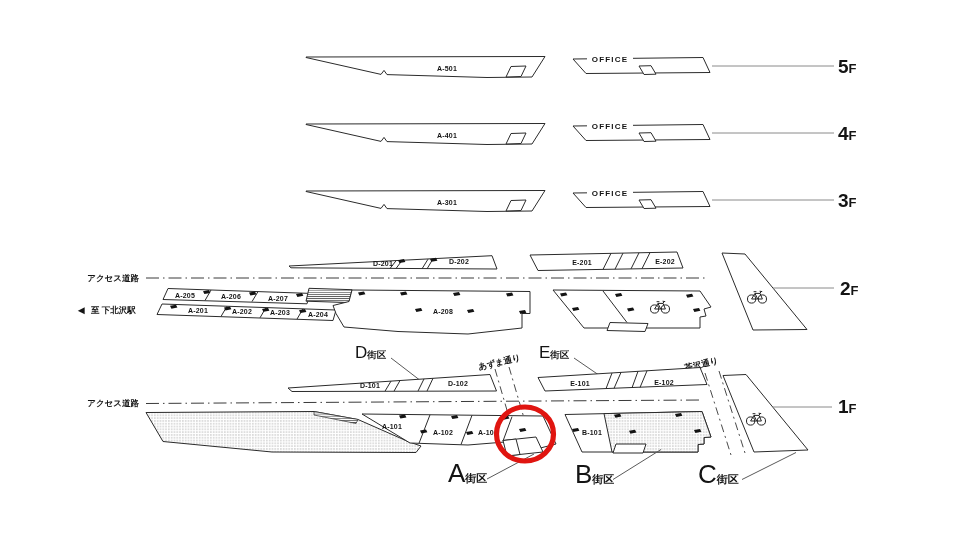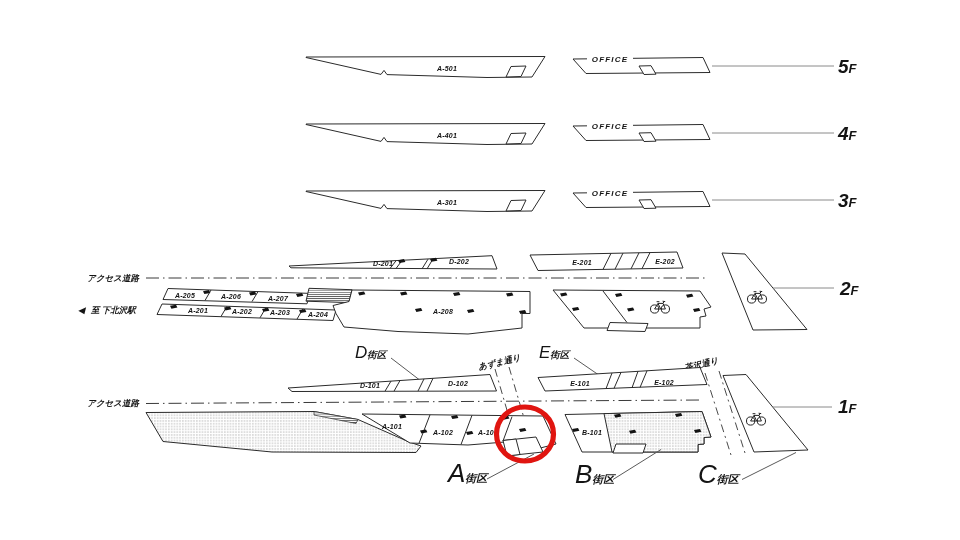--- a/index.html
+++ b/index.html
@@ -1,17 +1,17 @@
 <!DOCTYPE html>
 <html><head>
 <meta charset="utf-8">
 <style>
   html,body{margin:0;padding:0;background:#ffffff;}
   .stage{position:relative;width:960px;height:540px;background:#ffffff;overflow:hidden;
-         font-family:"Liberation Sans",sans-serif;font-style:italic;}
+         font-family:"Liberation Sans",sans-serif;}
   svg{position:absolute;left:0;top:0;}
   svg text{font-family:"Liberation Sans",sans-serif;fill:#141414;}
   .ol path,.s{fill:#ffffff;stroke:#2b2b2b;stroke-width:1;stroke-linejoin:round;}
   .ln{stroke:#2b2b2b;stroke-width:1;fill:none;stroke-linejoin:round;}
   .dd{stroke:#3a3a3a;stroke-width:1;fill:none;stroke-dasharray:13 4 1.5 4;}
   .sd{stroke:#4a4a4a;stroke-width:1;fill:none;stroke-dasharray:8 4 2 4;}
   .lead{stroke:#8a8a8a;stroke-width:1;fill:none;}
   .lead2{stroke:#5a5a5a;stroke-width:1;fill:none;}
   .unit{font-size:7px;font-weight:bold;letter-spacing:.2px;text-anchor:middle;}
   .office{font-size:8px;font-weight:bold;letter-spacing:1.2px;text-anchor:middle;}

